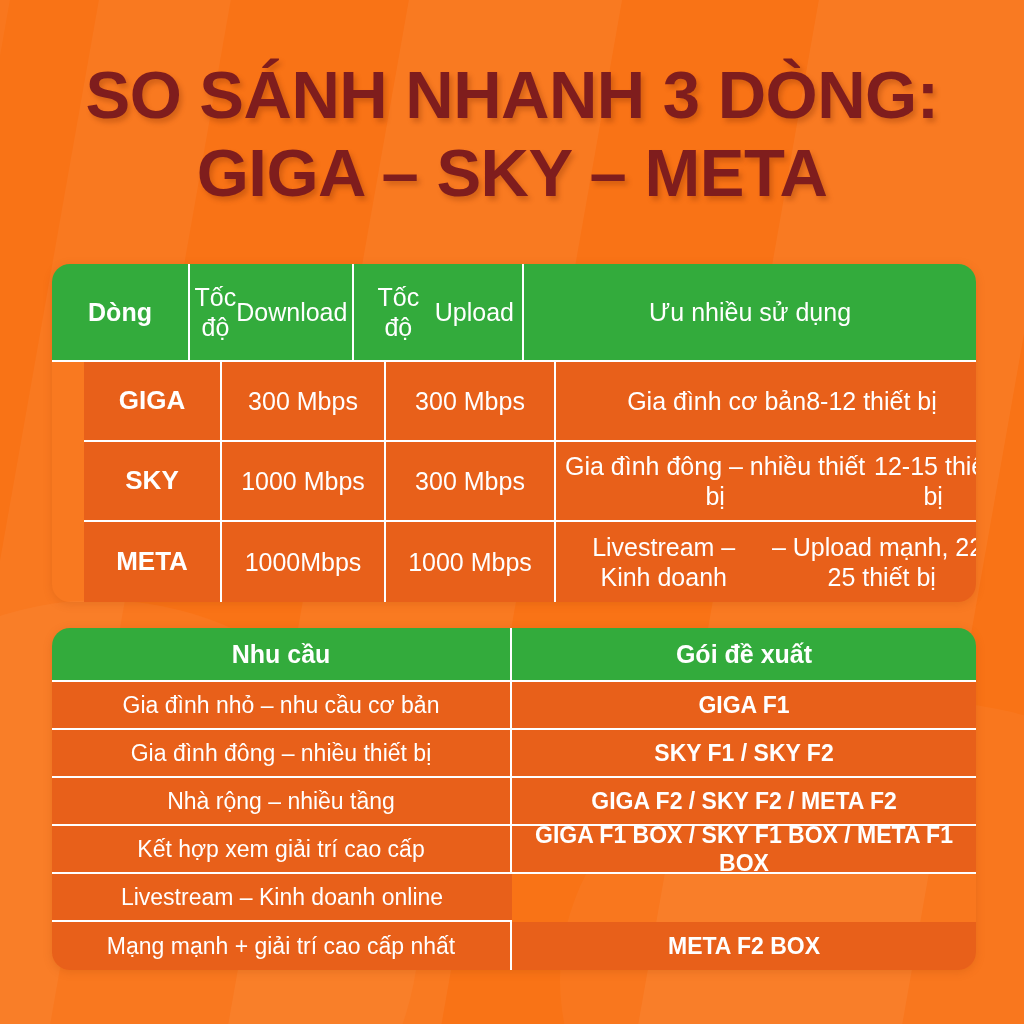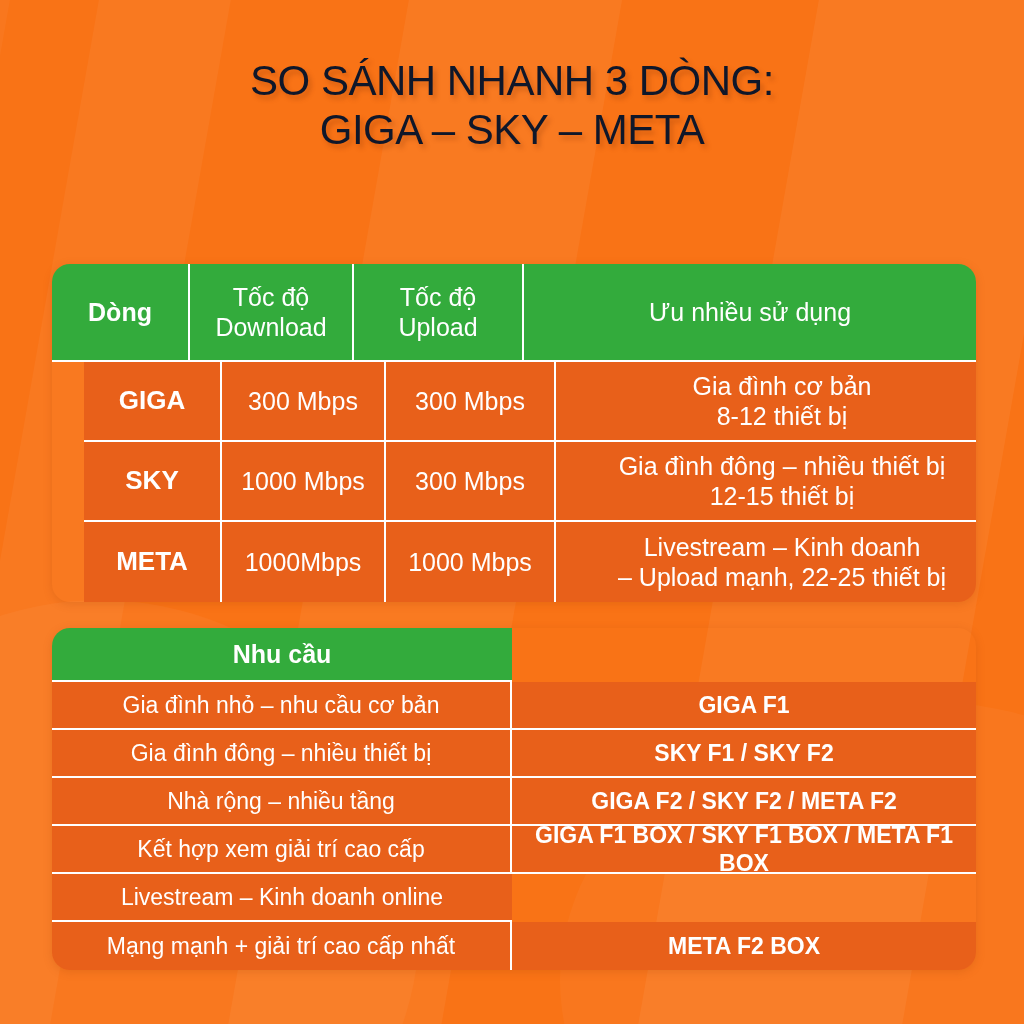--- a/index.html
+++ b/index.html
@@ -44,23 +44,23 @@
   
   #title-block {
     position: absolute;
     left: 0;
     top: 56px;
     width: 1024px;
     text-align: center;
     z-index: 3;
   }
   #title-block .tline {
-    color: #0f172a;
-    font-weight: normal;
-    font-size: 42px;
+    color: #7f1d1d;
+    font-weight: bold;
+    font-size: 67px;
     line-height: 1.17;
     letter-spacing: -0.5px;
     text-shadow: 3px 4px 5px rgba(120,40,0,0.28);
     white-space: nowrap;
   }
 
   
   .cmp-table {
     position: absolute;
     z-index: 3;
@@ -112,21 +112,21 @@
     left: 52px;
     top: 628px;
     width: 924px;
   }
   #table-recommend .k0 { width: 460px; font-size: 23px; }
   #table-recommend .k1 { flex: 1; font-size: 23px; font-weight: bold; }
   #table-recommend .head .tcell { font-size: 25px; font-weight: bold; }
   #table-recommend .head { height: 54px; }
   #table-recommend .body-row { height: 48px; }
 
-  .twoline { display: flex; flex-direction: column; }
+  .twoline { display: flex; flex-direction: row; }
 </style>
 </head>
 <body>
 
 <div id="bg-decor">
   <div class="stripe s4"></div>
   <div class="stripe s1"></div>
   <div class="stripe s2"></div>
   <div class="stripe s3"></div>
   <div class="blob b1"></div>
@@ -182,20 +182,21 @@
       <span>– Upload mạnh, 22-25 thiết bị</span>
     </div>
   </div>
 
 </div>
 
 <div class="cmp-table" id="table-recommend">
 
   <div class="trow head">
     <div class="tcell k0">Nhu cầu</div>
+    <div class="tcell k1">Gói đề xuất</div>
   </div>
 
   <div class="trow body-row">
     <div class="tcell k0">Gia đình nhỏ – nhu cầu cơ bản</div>
     <div class="tcell k1">GIGA F1</div>
   </div>
   <div class="trow body-row">
     <div class="tcell k0">Gia đình đông – nhiều thiết bị</div>
     <div class="tcell k1">SKY F1 / SKY F2</div>
   </div>

